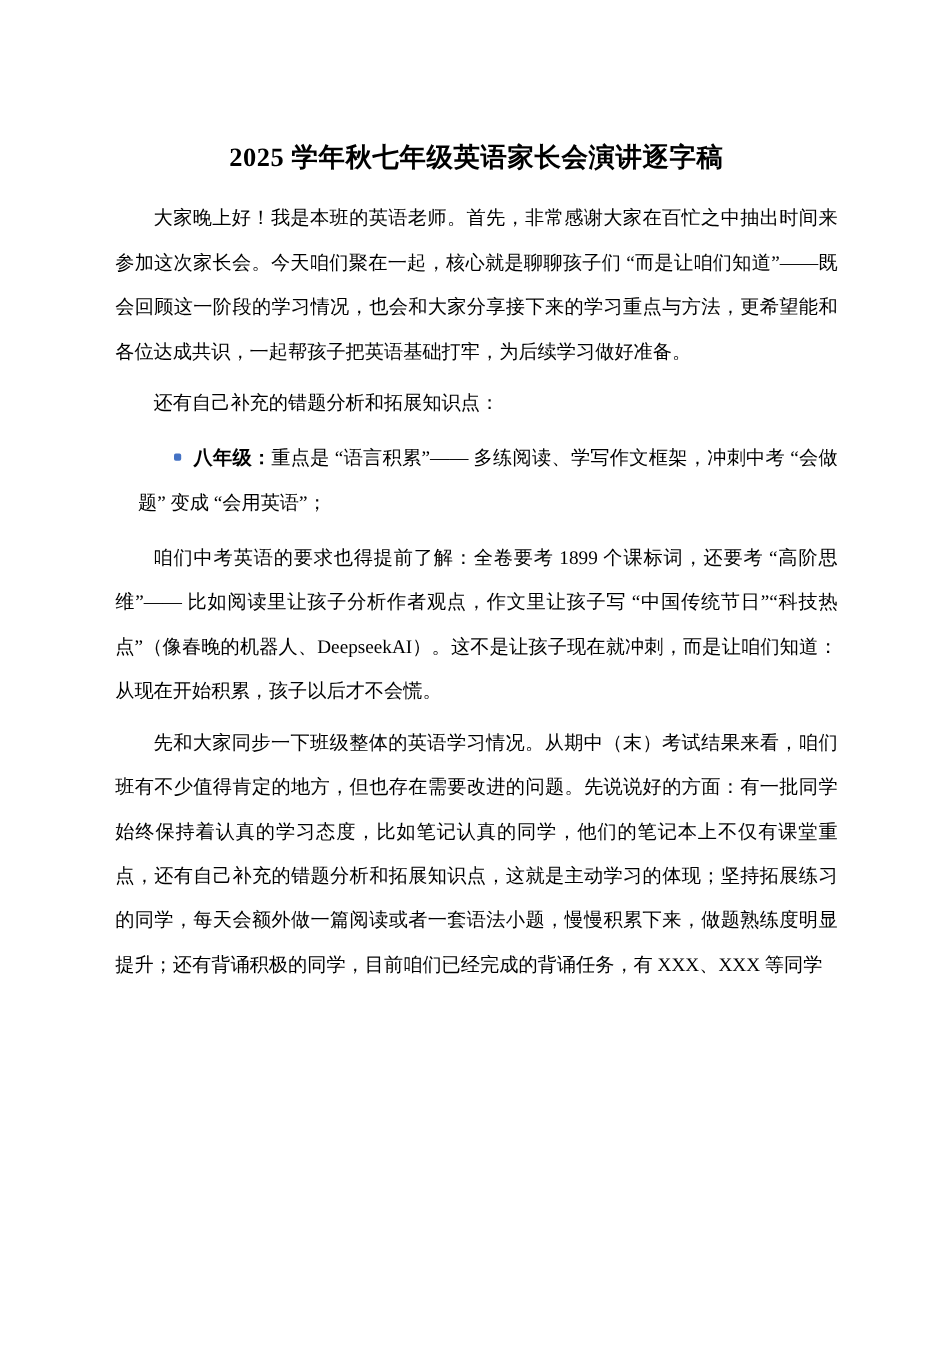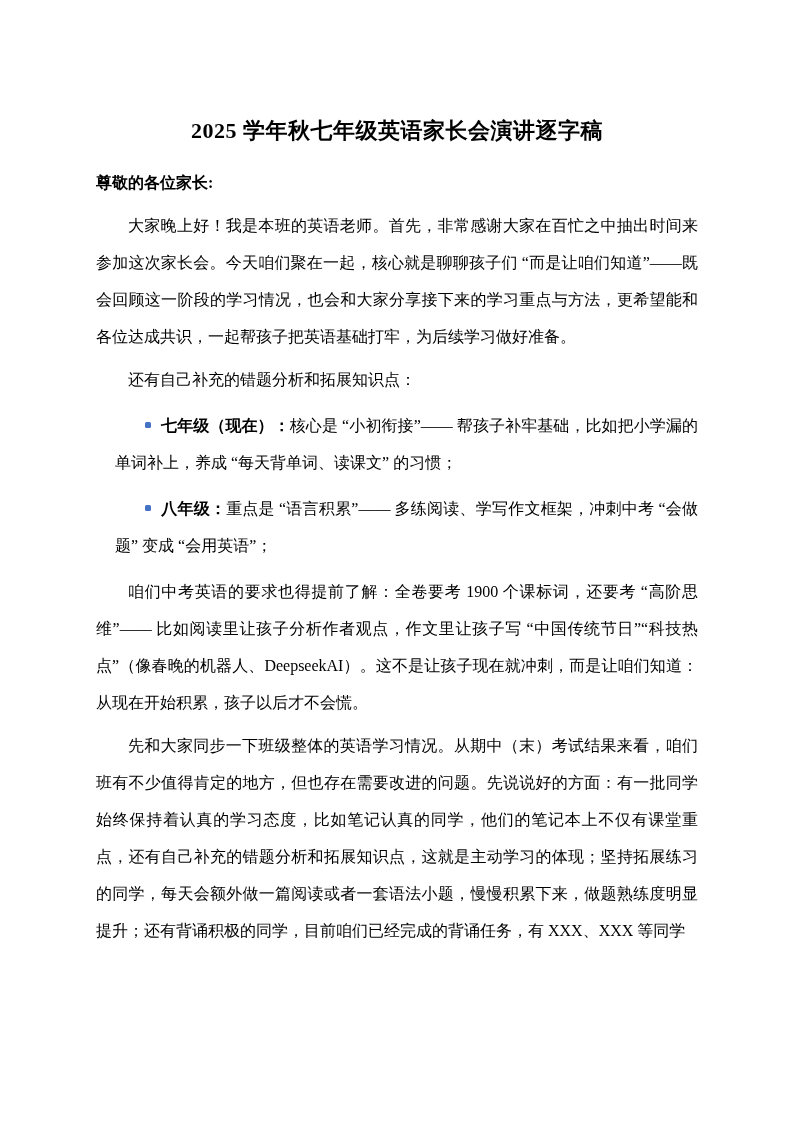--- a/index.html
+++ b/index.html
@@ -60,32 +60,28 @@
     font-weight: bold;
   }
 </style>
 </head>
 <body>
 
 <div class="page">
 
   <h1 class="doc-title">2025 学年秋七年级英语家长会演讲逐字稿</h1>
 
-  <p class="salutation">尊敬的各位家长:</p>
 
   <p class="para">大家晚上好！我是本班的英语老师。首先，非常感谢大家在百忙之中抽出时间来参加这次家长会。今天咱们聚在一起，核心就是聊聊孩子们 “而是让咱们知道”——既会回顾这一阶段的学习情况，也会和大家分享接下来的学习重点与方法，更希望能和各位达成共识，一起帮孩子把英语基础打牢，为后续学习做好准备。</p>
 
   <p class="para">还有自己补充的错题分析和拓展知识点：</p>
 
-  <div class="bullet-item">
-    <span class="dot" style="background: rgb(68, 114, 196);"></span><span class="label">七年级（现在）：</span><span>核心是 “小初衔接”—— 帮孩子补牢基础，比如把小学漏的单词补上，养成 “每天背单词、读课文” 的习惯；</span>
-  </div>
 
   <div class="bullet-item">
     <span class="dot" style="background: rgb(68, 114, 196);"></span><span class="label">八年级：</span><span>重点是 “语言积累”—— 多练阅读、学写作文框架，冲刺中考 “会做题” 变成 “会用英语”；</span>
   </div>
 
 
-  <p class="para">咱们中考英语的要求也得提前了解：全卷要考 1900 个课标词，还要考 “高阶思维”—— 比如阅读里让孩子分析作者观点，作文里让孩子写 “中国传统节日”“科技热点”（像春晚的机器人、DeepseekAI）。这不是让孩子现在就冲刺，而是让咱们知道：从现在开始积累，孩子以后才不会慌。</p>
+  <p class="para">咱们中考英语的要求也得提前了解：全卷要考 1899 个课标词，还要考 “高阶思维”—— 比如阅读里让孩子分析作者观点，作文里让孩子写 “中国传统节日”“科技热点”（像春晚的机器人、DeepseekAI）。这不是让孩子现在就冲刺，而是让咱们知道：从现在开始积累，孩子以后才不会慌。</p>
 
   <p class="para">先和大家同步一下班级整体的英语学习情况。从期中（末）考试结果来看，咱们班有不少值得肯定的地方，但也存在需要改进的问题。先说说好的方面：有一批同学始终保持着认真的学习态度，比如笔记认真的同学，他们的笔记本上不仅有课堂重点，还有自己补充的错题分析和拓展知识点，这就是主动学习的体现；坚持拓展练习的同学，每天会额外做一篇阅读或者一套语法小题，慢慢积累下来，做题熟练度明显提升；还有背诵积极的同学，目前咱们已经完成的背诵任务，有 XXX、XXX 等同学</p>
 
 </div>
 
 </body></html>

